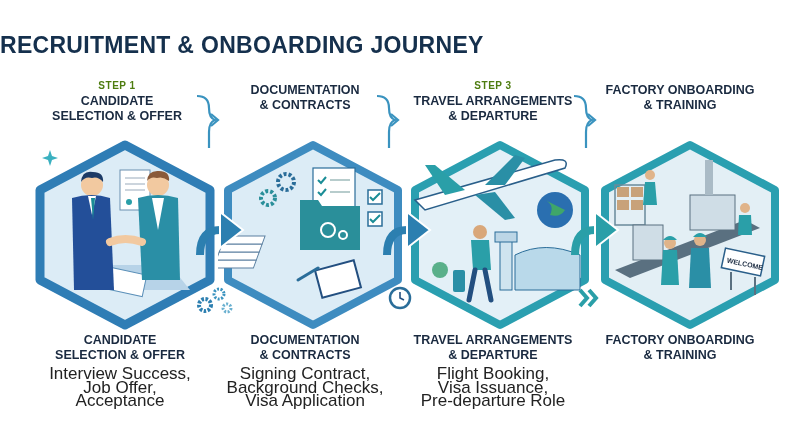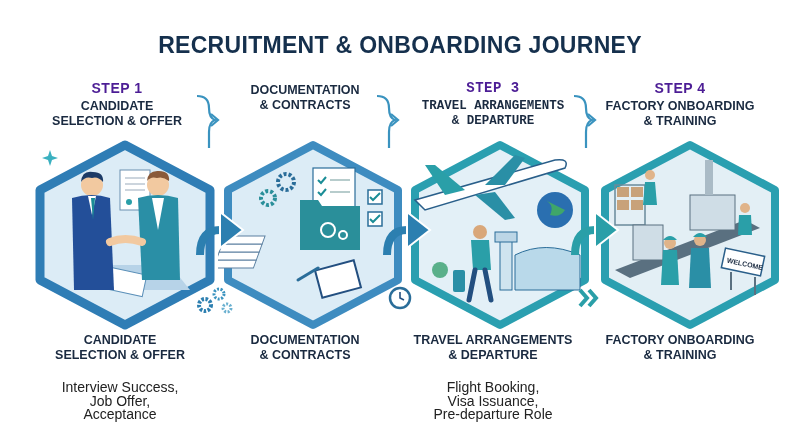--- a/index.html
+++ b/index.html
@@ -1,48 +1,47 @@
 <!DOCTYPE html>
 <html><head>
 <meta charset="utf-8">
 <style>
   html, body { margin:0; padding:0; background:#ffffff; }
   body { width:800px; height:436px; position:relative; overflow:hidden; font-family:"Liberation Sans", sans-serif; }
-  .title { position:absolute; top:32px; left:0; width:800px; text-align:center; font-size:23px; font-weight:bold; color:#15304d; letter-spacing:0.3px; }
+  .title { position:absolute; top:32px; left:0; width:800px; text-align:left; font-size:23px; font-weight:bold; color:#15304d; letter-spacing:0.3px; }
   .step-head { position:absolute; top:80px; width:200px; text-align:center; }
-  .step-num { font-size:14px; font-weight:bold; color:#4c1d95; letter-spacing:0.5px; }
+  .step-num { font-size:10px; font-weight:bold; color:#4d7c0f; letter-spacing:0.5px; }
   .step-title { font-size:12.5px; font-weight:bold; color:#1a2a40; line-height:15px; margin-top:3px; white-space:pre-line; }
   .step-foot { position:absolute; top:333px; width:200px; text-align:center; }
   .foot-title { font-size:12.5px; font-weight:bold; color:#1a2a40; line-height:15px; white-space:pre-line; }
-  .foot-desc { font-size:14px; color:#222; line-height:13.5px; margin-top:18px; white-space:pre-line; }
+  .foot-desc { font-size:17px; color:#222; line-height:13.5px; margin-top:4px; white-space:pre-line; }
   .hex { position:absolute; top:140px; width:190px; height:190px; }
   .connector { position:absolute; }
   .deco { position:absolute; }
 </style>
 </head>
 <body>
 
 <div class="title">RECRUITMENT &amp; ONBOARDING JOURNEY</div>
 
 <div class="step-head" style="left:17px;">
   <div class="step-num">STEP 1</div>
   <div class="step-title">CANDIDATE
 SELECTION &amp; OFFER</div>
 </div>
 <div class="step-head" style="left:205px;">
   <div class="step-title">DOCUMENTATION
 &amp; CONTRACTS</div>
 </div>
-<div class="step-head" style="left:393px;font-family:Liberation Mono, monospace;">
+<div class="step-head" style="left:393px;">
   <div class="step-num">STEP 3</div>
   <div class="step-title">TRAVEL ARRANGEMENTS
 &amp; DEPARTURE</div>
 </div>
 <div class="step-head" style="left:580px;">
-  <div class="step-num">STEP 4</div>
   <div class="step-title">FACTORY ONBOARDING
 &amp; TRAINING</div>
 </div>
 
 <svg class="connector" style="left:195px; top:90px;" width="30" height="60">
   <path d="M2 6 Q14 6 14 18 Q14 28 20 30 Q14 32 14 42 L14 58" fill="none" stroke="#3a93bf" stroke-width="2.2"></path>
   <path d="M16 24 L23 30 L16 36" fill="none" stroke="#3a93bf" stroke-width="2.2"></path>
 </svg>
 <svg class="connector" style="left:375px; top:90px;" width="30" height="60">
   <path d="M2 6 Q14 6 14 18 Q14 28 20 30 Q14 32 14 42 L14 58" fill="none" stroke="#3a93bf" stroke-width="2.2"></path>
@@ -180,20 +179,23 @@
 <div class="step-foot" style="left:20px;">
   <div class="foot-title">CANDIDATE
 SELECTION &amp; OFFER</div>
   <div class="foot-desc">Interview Success,
 Job Offer,
 Acceptance</div>
 </div>
 <div class="step-foot" style="left:205px;">
   <div class="foot-title">DOCUMENTATION
 &amp; CONTRACTS</div>
+  <div class="foot-desc">Signing Contract,
+Background Checks,
+Visa Application</div>
 </div>
 <div class="step-foot" style="left:393px;">
   <div class="foot-title">TRAVEL ARRANGEMENTS
 &amp; DEPARTURE</div>
   <div class="foot-desc">Flight Booking,
 Visa Issuance,
 Pre-departure Role</div>
 </div>
 <div class="step-foot" style="left:580px;">
   <div class="foot-title">FACTORY ONBOARDING

